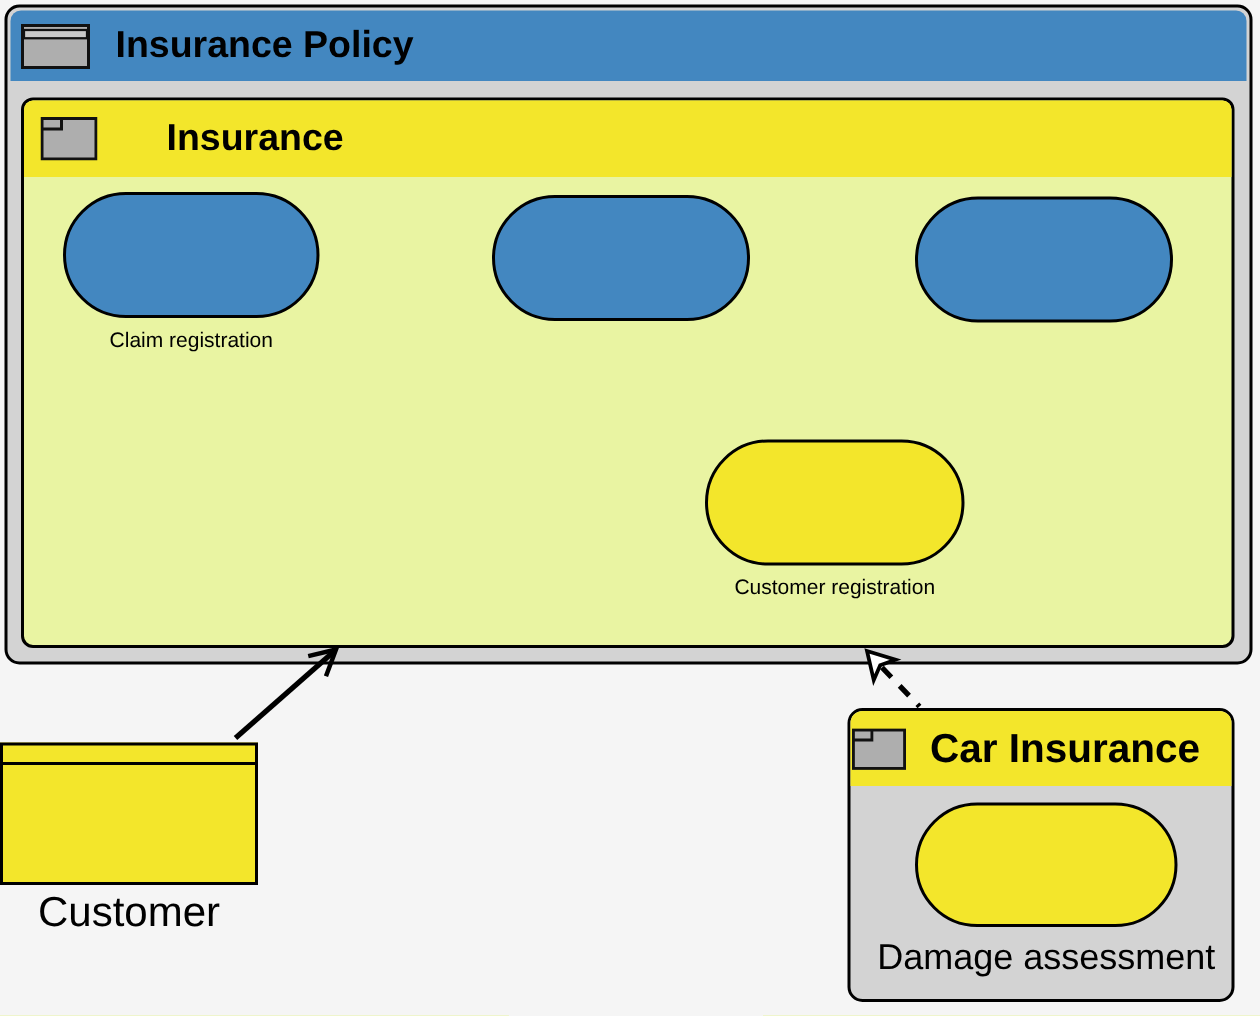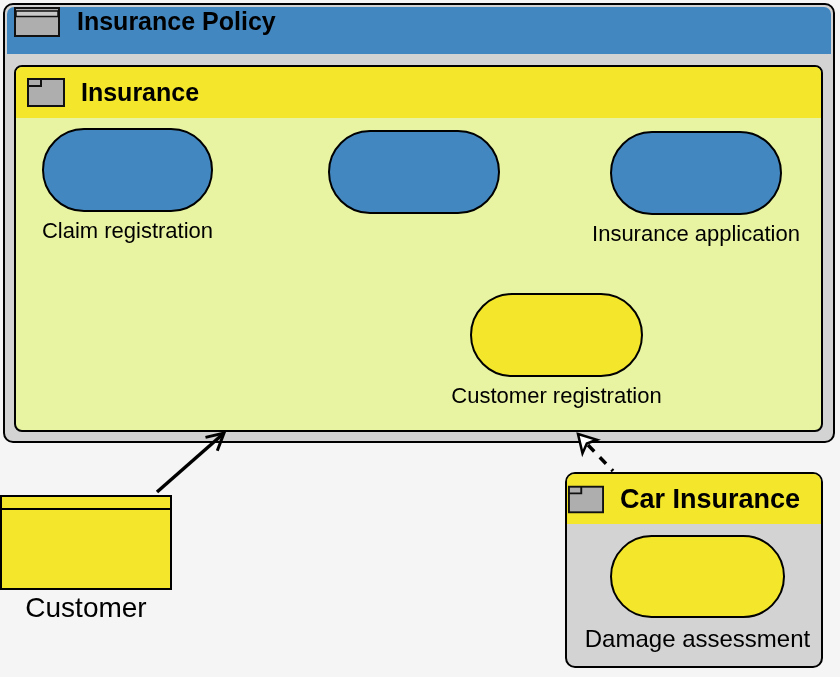--- a/index.html
+++ b/index.html
@@ -29,20 +29,21 @@
     border: 2px solid #000;
     border-radius: 10px;
   }
   .outer-header {
     position: absolute;
     left: 2px; right: 2px; top: 2px;
     height: 47px;
     background: var(--header-blue, #4387c0);
     border-radius: 7px 7px 0 0;
     display: flex;
+    align-items: center;
     padding-left: 7px;
   }
   .outer-title {
     font-weight: bold;
     font-size: 25px;
     margin-left: 17px;
     white-space: nowrap;
   }
   
   .inner {
@@ -56,20 +57,21 @@
   }
   .inner-header {
     position: absolute;
     left: 0; right: 0; top: 0;
     height: 51px;
     background: var(--bright-yellow, #f3e62b);
     border-radius: 6px 6px 0 0;
     display: flex;
     align-items: center;
     padding-left: 11px;
+    gap: 30px;
   }
   .inner-title {
     font-weight: bold;
     font-size: 25px;
     margin-left: 16px;
     white-space: nowrap;
   }
   
   .func {
     position: absolute;
@@ -81,21 +83,21 @@
     border-radius: 42px;
   }
   .pill.blue { background: var(--pill-blue, #4387c0); height: 84px; }
   .pill.yellow { background: var(--bright-yellow, #f3e62b); height: 84px; }
   .func-label {
     position: absolute;
     top: 90px;
     left: 50%;
     transform: translateX(-50%);
     white-space: nowrap;
-    font-size: 22px;
+    font-size: 14px;
   }
   
   .customer-box {
     position: absolute;
     left: 0; top: 495px;
     width: 172px; height: 95px;
     box-sizing: border-box;
     background: var(--bright-yellow, #f3e62b);
     border: 2px solid #000;
   }
@@ -174,21 +176,20 @@
 
       <div class="func" style="left:26px; top:61px; width:171px;">
         <div class="pill blue"></div>
         <div class="func-label">Claim registration</div>
       </div>
       <div class="func" style="left:312px; top:63px; width:172px;">
         <div class="pill blue"></div>
       </div>
       <div class="func" style="left:594px; top:64px; width:172px;">
         <div class="pill blue"></div>
-        <div class="func-label">Insurance application</div>
       </div>
 
       <div class="func" style="left:454px; top:226px; width:173px;">
         <div class="pill yellow"></div>
         <div class="func-label">Customer registration</div>
       </div>
     </div>
   </div>
 
   <div class="customer-box">

